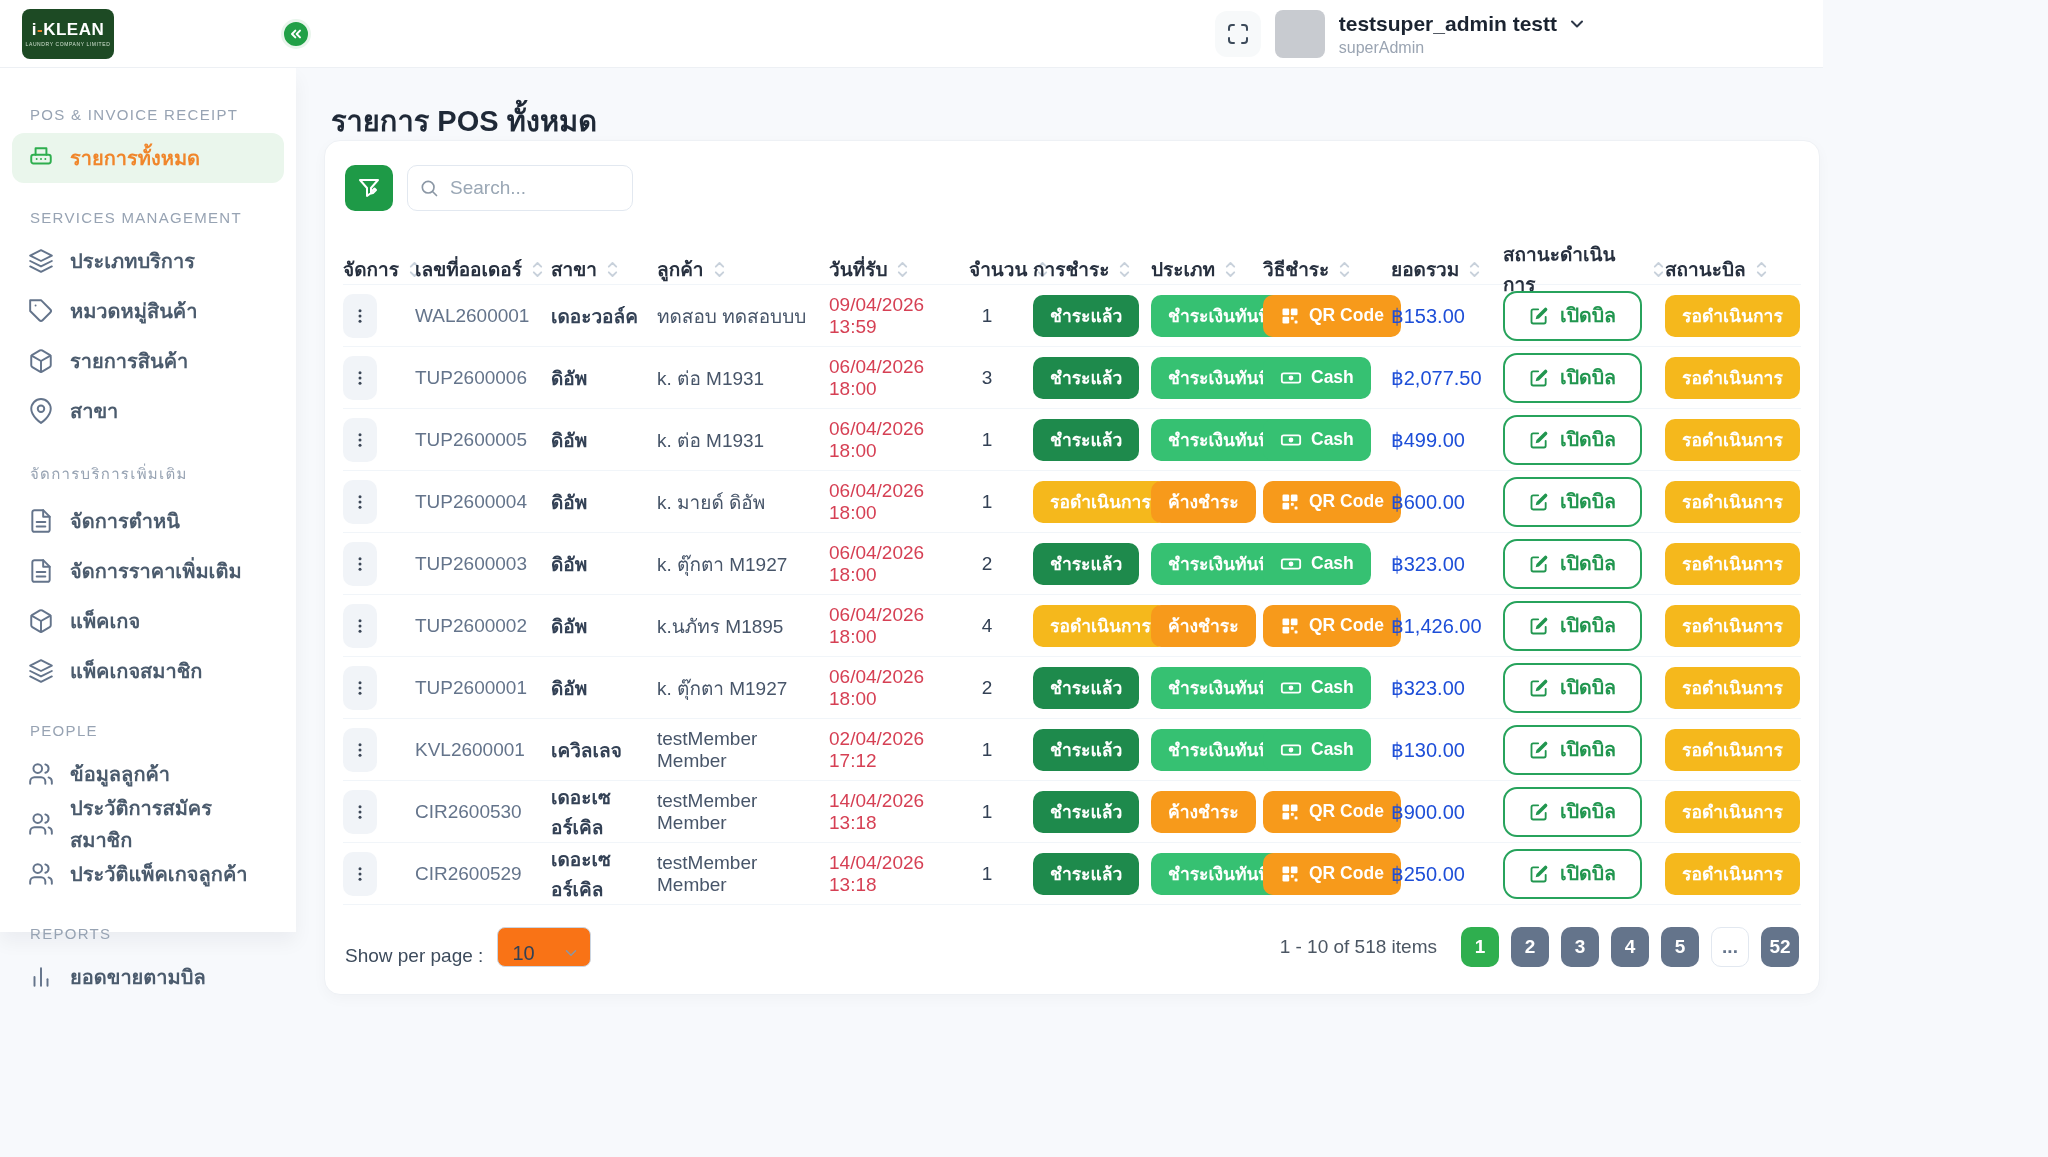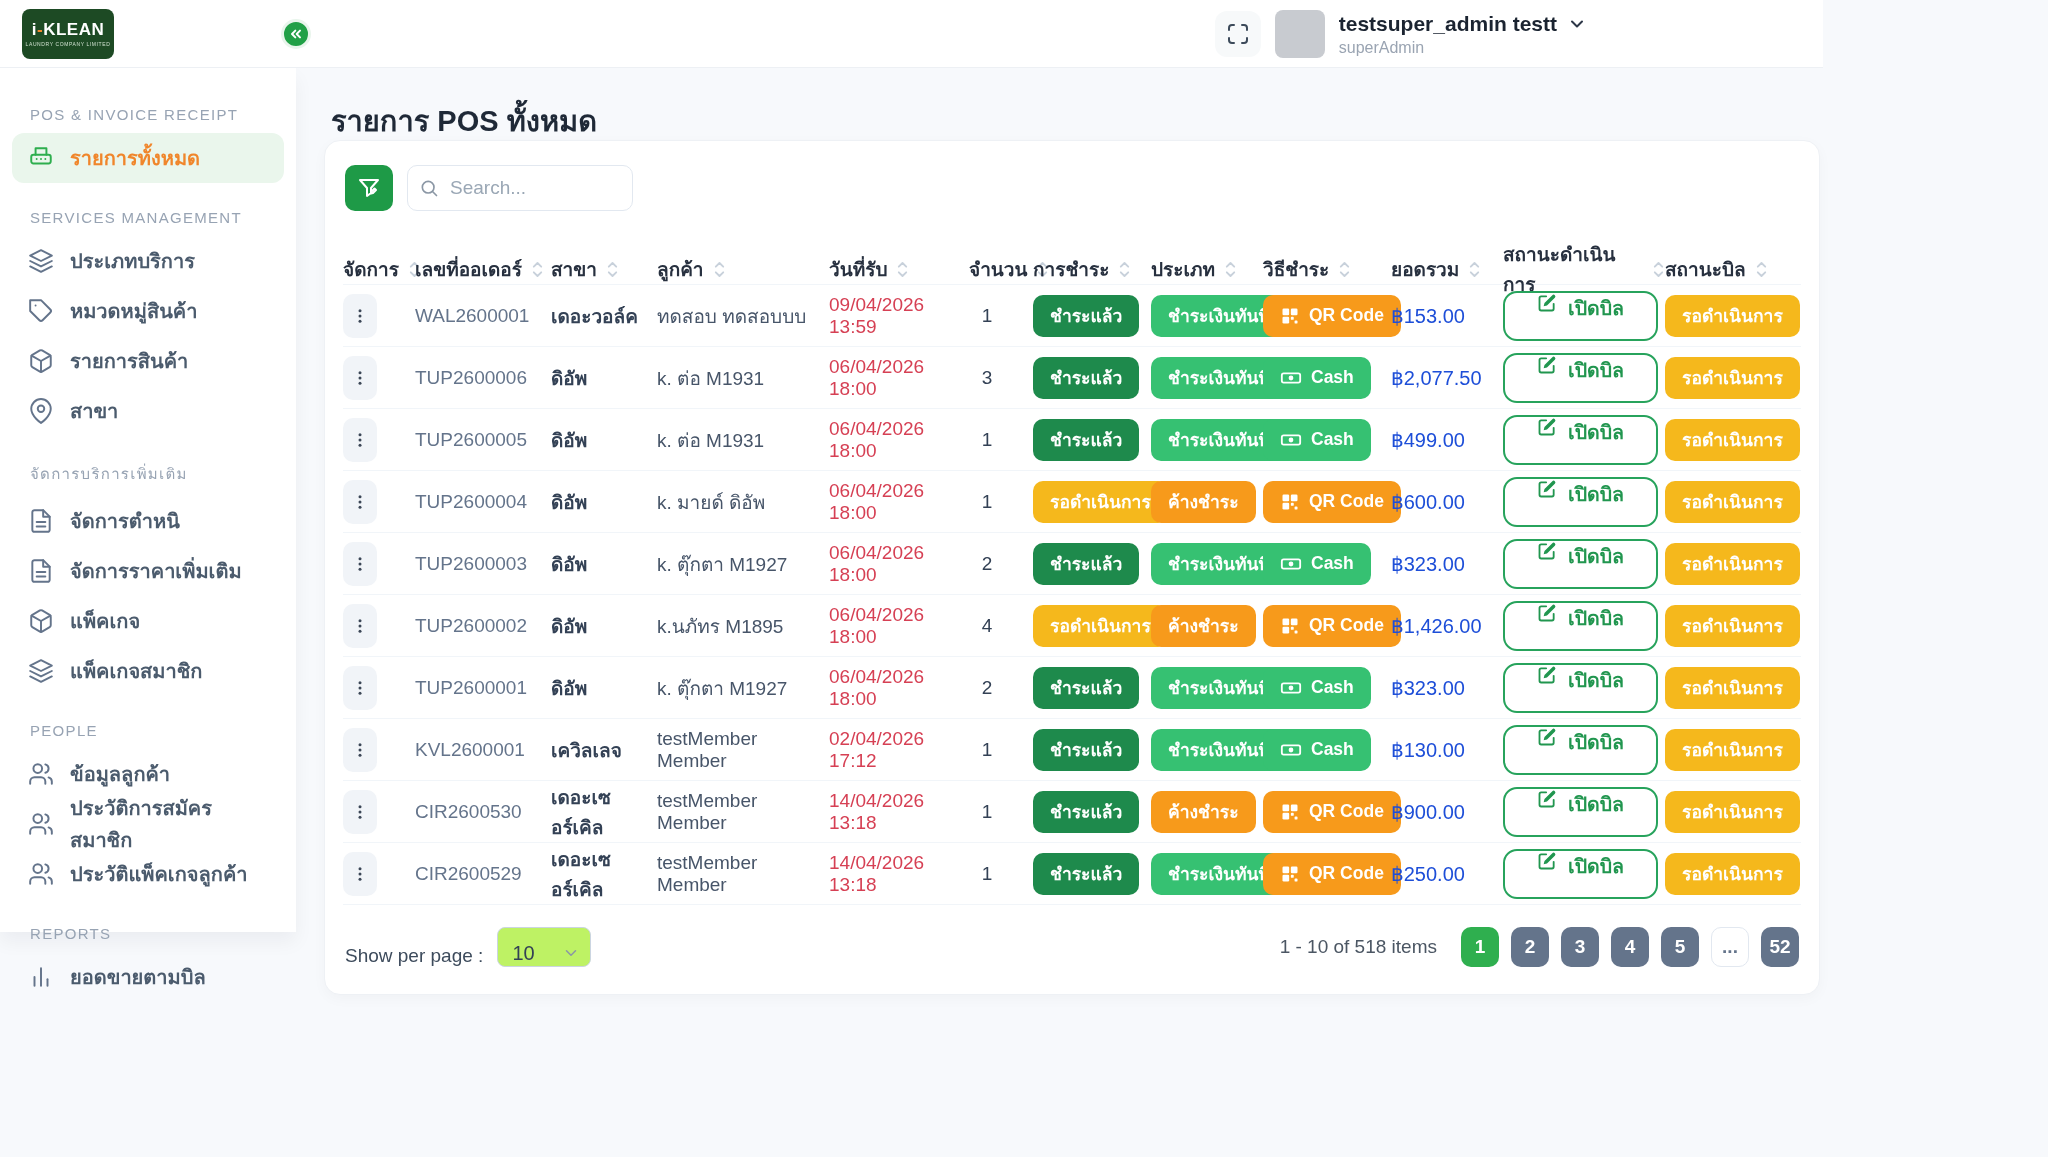--- a/index.html
+++ b/index.html
@@ -79,29 +79,29 @@
 
   .bdg{ display:inline-flex; align-items:center; justify-content:center; gap:9px; height:42px; padding:0 17px;
         border-radius:10px; color:#fff; font-size:17.5px; font-weight:bold; white-space:nowrap; }
   .bdg-darkgreen{ background:#1e8a4c; }
   .bdg-green{ background:#36c172; }
   .bdg-orange{ background:#f79a1b; }
   .bdg-amber{ background:#f5b81c; }
   .mico{ display:none; }
   .mico.show{ display:flex; }
 
-  .open-bill{ display:inline-flex; align-items:flex-start; gap:11px; height:50px; padding:0 32px; background:#fff;
+  .open-bill{ display:inline-flex; align-items:center; gap:11px; height:50px; padding:0 24px; background:#fff;
               border:2px solid #27a35c; border-radius:14px; color:#21964f; font-size:19.5px; font-weight:bold;
               font-family:inherit; cursor:pointer; }
 
   .card-footer{ display:flex; align-items:center; justify-content:space-between; padding:22px 20px 0 20px; }
   .perpage{ display:flex; align-items:flex-end; gap:14px; font-size:19px; color:#3d4b5c; }
   .select{ display:flex; align-items:center; justify-content:space-between; width:94px; height:40px;
            border:1px solid #cbd5e1; border-radius:8px; padding:12px 10px 0 14px; font-size:20px; color:#334155;
-           background:#bef264; cursor:pointer; }
+           background:#f97316; cursor:pointer; }
   .select svg{ color:#8b97a5; }
   .pag{ display:flex; align-items:center; gap:24px; }
   .range-text{ font-size:19px; color:#4b5663; }
   .pages{ display:flex; gap:12px; }
   .page-btn{ min-width:38px; height:40px; padding:0 8px; border:none; border-radius:10px; background:#64748b;
              color:#fff; font-size:19px; font-weight:bold; font-family:inherit; cursor:pointer; }
   .page-btn.active{ background:#2faf4f; }
   .page-btn.ellipsis{ background:#fff; border:1px solid #e2e8f0; color:#64748b; }
 </style>
 </head>

